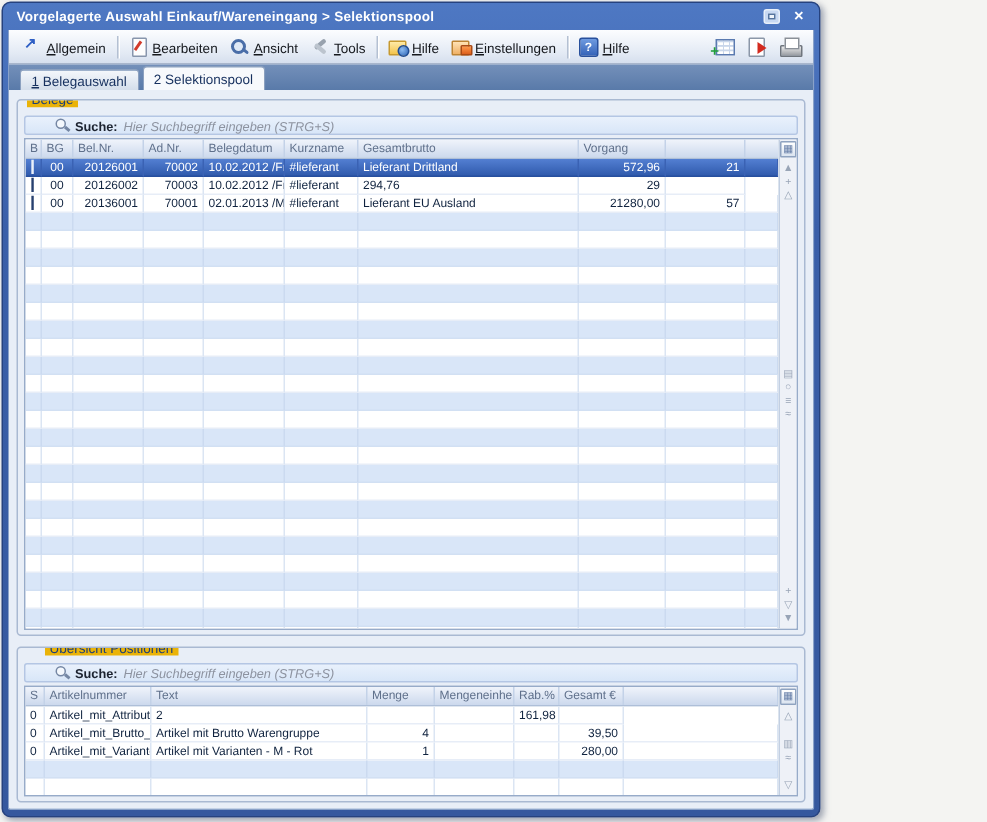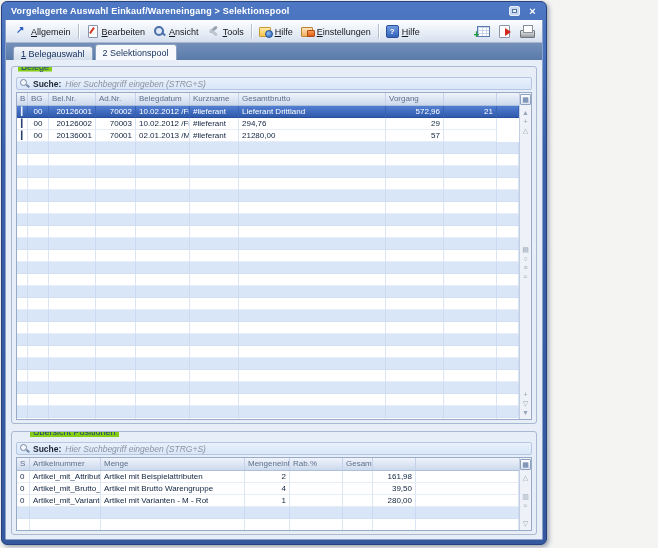--- a/index.html
+++ b/index.html
@@ -86,26 +86,26 @@
   .tab.active{background:#f7f9fc;height:16px;z-index:2;}
   .tab:not(.active) .num{text-decoration:underline;}
   .tab .tlabel{white-space:pre;}
 
   
   .content{flex:1;padding:4px 5px 4px 5px;display:flex;flex-direction:column;overflow:hidden;background:#e8eef7;}
   .groupbox{position:relative;border:1px solid #a9b9d2;border-radius:3px;padding:8px 3px 3px 3px;
     display:flex;flex-direction:column;overflow:hidden;}
   .g1{height:358px;flex:none;margin-top:2px;}
   .g2{flex:1;margin-top:7px;}
-  .group-label{position:absolute;top:-1px;left:6px;transform:translateY(-45%);background:#84cc16;
+  .group-label{position:absolute;top:-1px;left:6px;transform:translateY(-45%);background:#eab308;
     padding:0 3px;font-size:9px;color:#1d3f78;line-height:10px;}
   .g2 .group-label{transform:translateY(-40%);margin-left:12px;}
 
   .searchbar{height:13px;flex:none;background:linear-gradient(#e9f1fc,#d8e6f8);border:1px solid #b4c6e4;
-    border-radius:2px;display:flex;align-items:center;gap:4px;padding:0 3px;margin:2px 1px 2px 1px;cursor:text;text-align:center;}
+    border-radius:2px;display:flex;align-items:center;gap:4px;padding:0 20px;margin:2px 1px 2px 1px;cursor:text;text-align:center;}
   .search-ic{width:9px;height:9px;position:relative;flex:none;}
   .search-ic::before{content:"";position:absolute;left:0;top:0;width:5px;height:5px;border:1.5px solid #7587a4;
     border-radius:50%;background:#f4f8fd;}
   .search-ic::after{content:"";position:absolute;left:6px;top:6px;width:4px;height:1.5px;background:#7587a4;
     transform:rotate(40deg);}
   .search-label{font-weight:bold;font-size:8.5px;color:#1c2330;}
   .search-placeholder{font-style:italic;font-size:8.5px;color:#8d93a0;}
 
   .table-wrap{flex:1;display:flex;overflow:hidden;border:1px solid #97abc9;background:#fff;margin:0 1px;}
   .tbl{flex:1;display:flex;flex-direction:column;overflow:hidden;}
@@ -257,20 +257,21 @@
                   <div class="cell">29</div>
                   <div class="cell"></div>
                 </div>
                 <div class="row">
                   <div class="cell">▎</div>
                   <div class="cell">00</div>
                   <div class="cell">20136001</div>
                   <div class="cell">70001</div>
                   <div class="cell">02.01.2013 /Mi</div>
                   <div class="cell">#lieferant</div>
+                  <div class="cell">Lieferant EU Ausland</div>
                   <div class="cell">21280,00</div>
                   <div class="cell">57</div>
                   <div class="cell"></div>
                 </div>
                 <div class="row filler alt">
                   <div class="cell"></div>
                   <div class="cell"></div>
                   <div class="cell"></div>
                   <div class="cell"></div>
                   <div class="cell"></div>
@@ -581,31 +582,31 @@
         <div class="searchbar">
           <span class="search-ic"></span>
           <span class="search-label">Suche:</span>
           <span class="search-placeholder">Hier Suchbegriff eingeben (STRG+S)</span>
         </div>
         <div class="table-wrap">
           <div class="tbl tbl-pos">
             <div class="t-head">
                 <div class="cell">S</div>
                 <div class="cell">Artikelnummer</div>
+                <div class="cell">Text</div>
                 <div class="cell">Menge</div>
                 <div class="cell">Mengeneinheit</div>
                 <div class="cell">Rab.%</div>
                 <div class="cell">Gesamt €</div>
                 <div class="cell"></div>
               </div>
             <div class="t-body">
                 <div class="row">
                   <div class="cell">0</div>
                   <div class="cell">Artikel_mit_Attributen</div>
-                  <div class="cell">Artikel mit Beispielattributen</div>
                   <div class="cell">2</div>
                   <div class="cell"></div>
                   <div class="cell"></div>
                   <div class="cell">161,98</div>
                   <div class="cell"></div>
                 </div>
                 <div class="row">
                   <div class="cell">0</div>
                   <div class="cell">Artikel_mit_Brutto_WG</div>
                   <div class="cell">Artikel mit Brutto Warengruppe</div>

